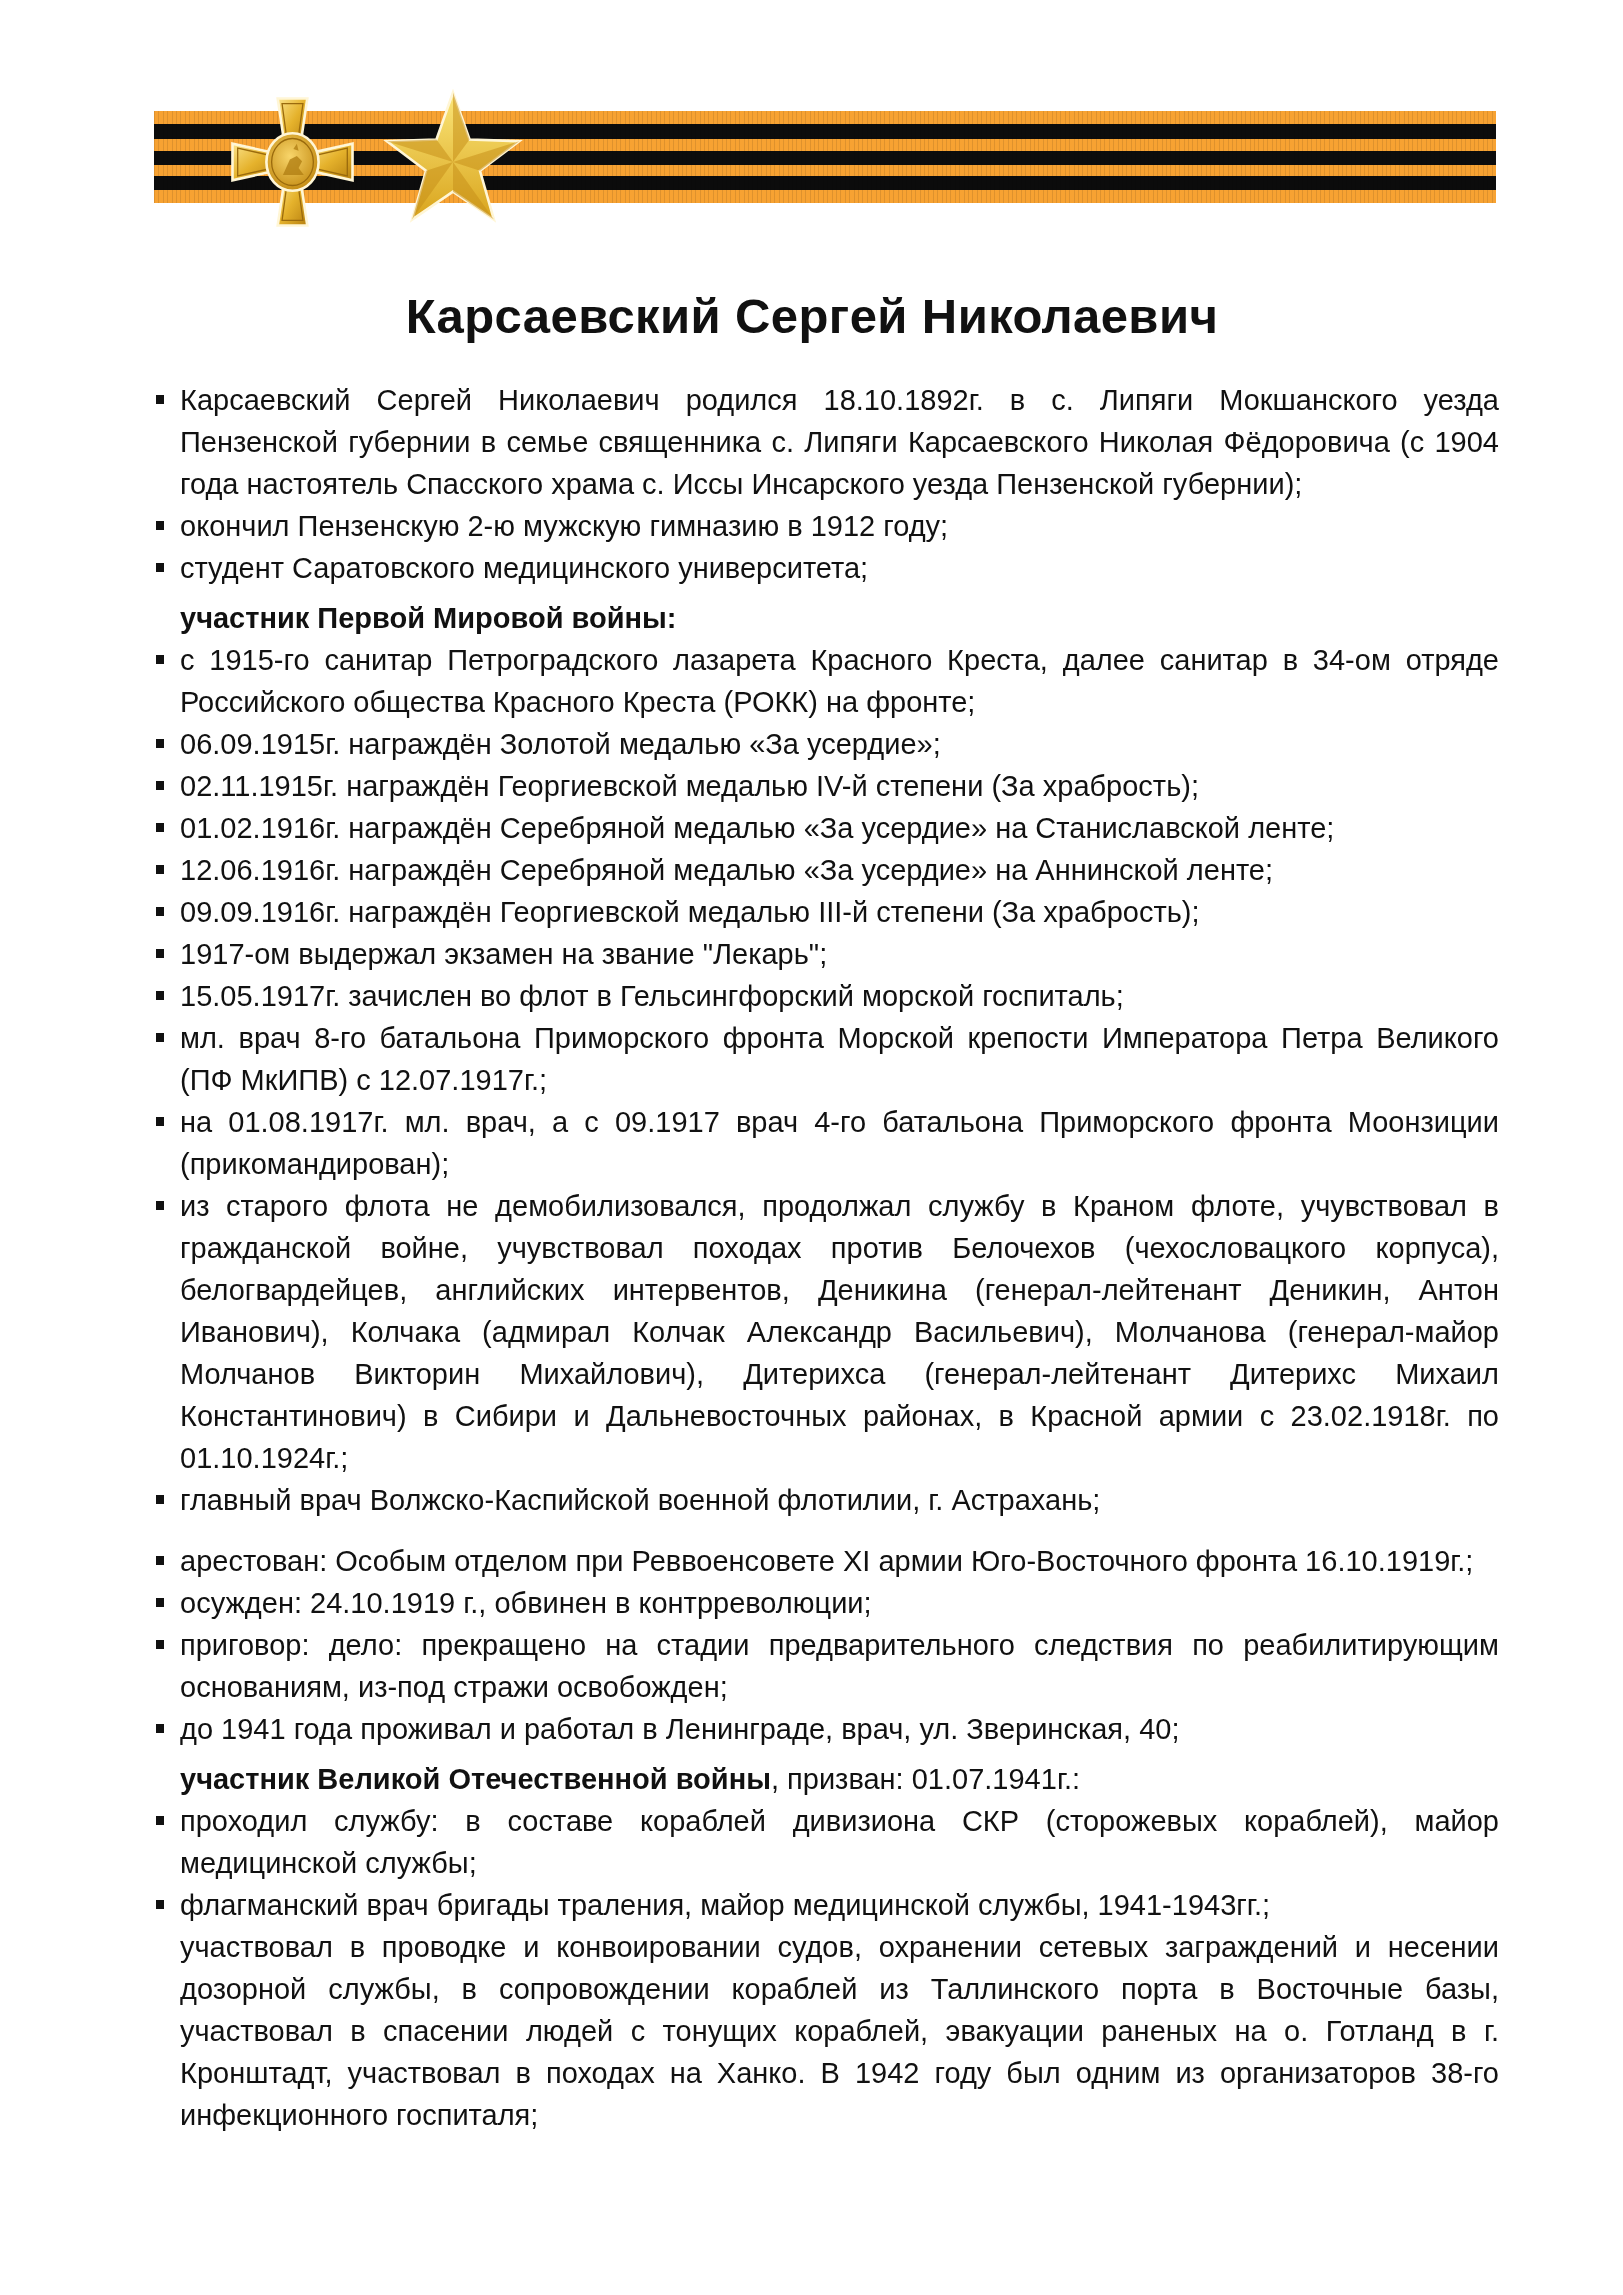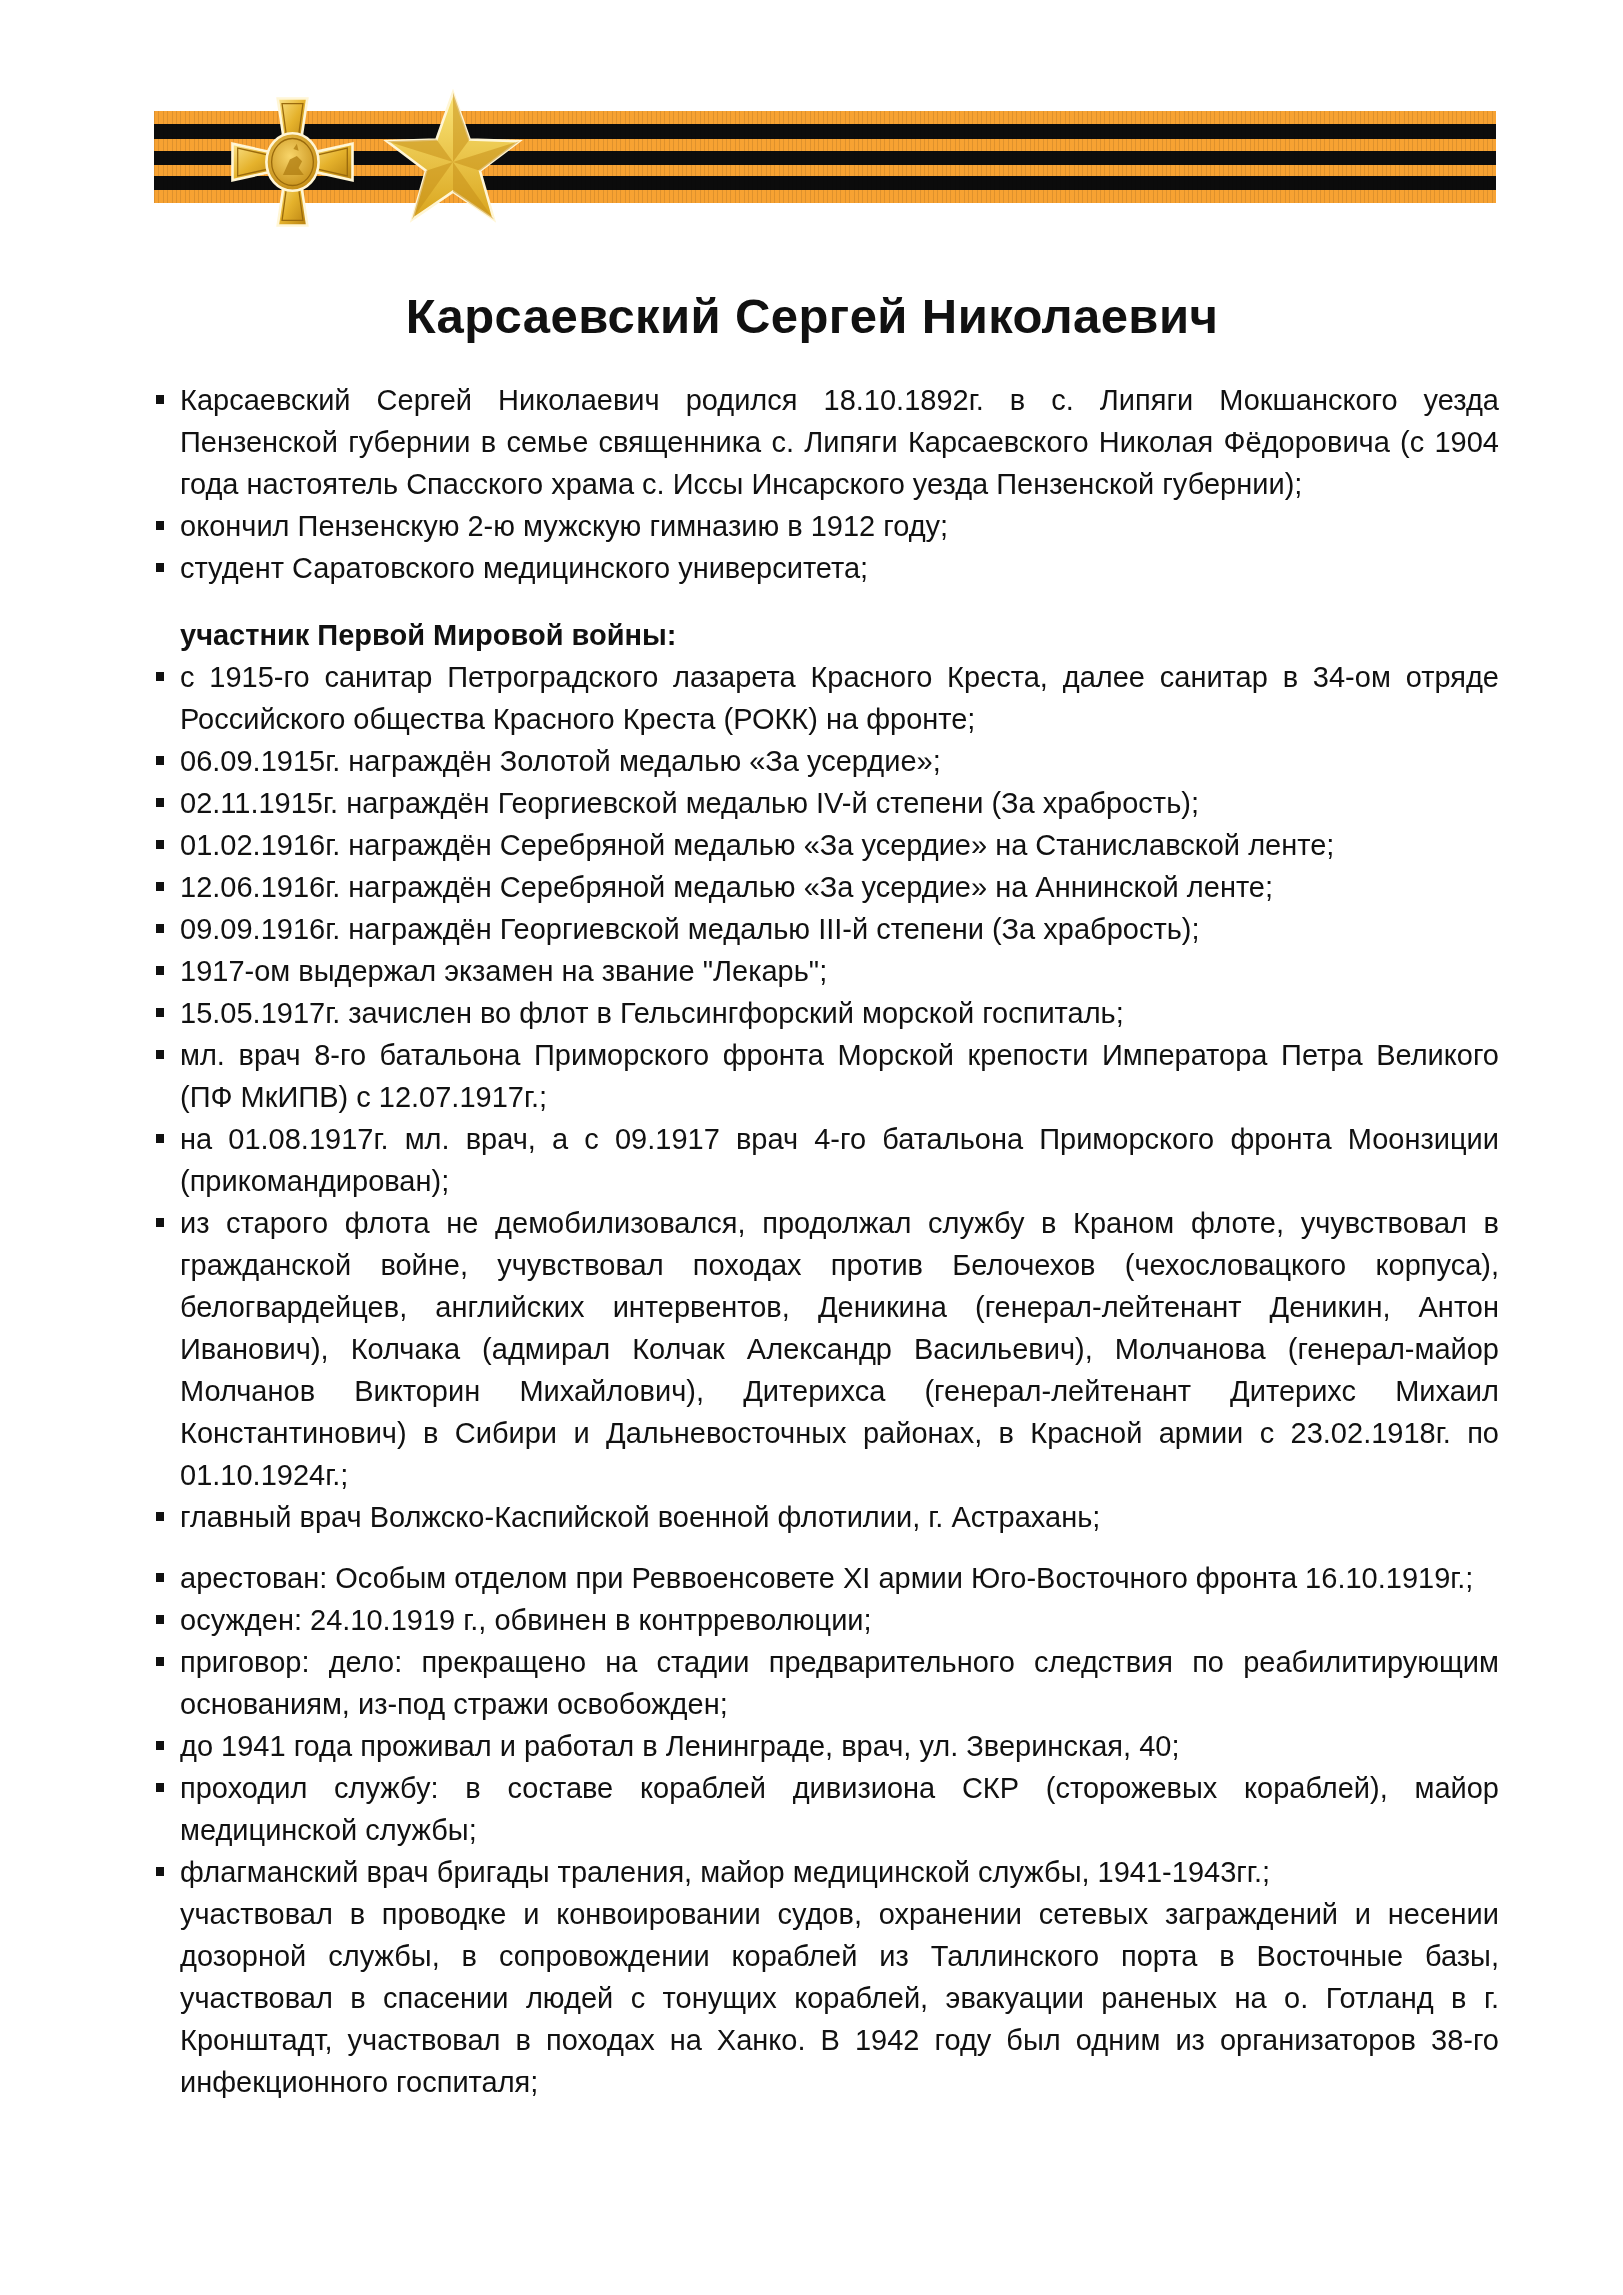--- a/index.html
+++ b/index.html
@@ -17,21 +17,21 @@
   .star  { position: absolute; left: 229px; top: 5.2px; width: 140px; height: 141px; }
 
   .title { position: absolute; left: 0; width: 1624px; top: 288px; text-align: center;
            font-size: 49px; font-weight: bold; letter-spacing: 0.4px; }
 
   .content { position: absolute; left: 180px; top: 379px; width: 1319px;
              font-size: 29px; line-height: 42px; text-align: justify; }
   .item { position: relative; margin: 0; }
   .item.bullet::before { content: ""; position: absolute; left: -23.6px; top: 15.7px;
                          width: 7.9px; height: 9.6px; background: #111; }
-  .heading { font-weight: bold; margin-top: 25px; }
+  .heading { font-weight: bold; margin-top: 8px; }
   .gap { margin-top: 19px; }
   .heading .suffix { font-weight: normal; }
 </style>
 </head>
 <body>
 
 <div class="ribbon-wrap">
   <div class="ribbon"></div>
 
   <svg class="cross" viewBox="0 0 146 154">
@@ -100,17 +100,18 @@
   <p class="item bullet">мл. врач 8-го батальона Приморского фронта Морской крепости Императора Петра Великого (ПФ МкИПВ) с 12.07.1917г.;</p>
   <p class="item bullet">на 01.08.1917г. мл. врач, а с 09.1917 врач 4-го батальона Приморского фронта Моонзиции (прикомандирован);</p>
   <p class="item bullet">из старого флота не демобилизовался, продолжал службу в Краном флоте, учувствовал в гражданской войне, учувствовал походах против Белочехов (чехословацкого корпуса), белогвардейцев, английских интервентов, Деникина (генерал-лейтенант Деникин, Антон Иванович), Колчака (адмирал Колчак Александр Васильевич), Молчанова (генерал-майор Молчанов Викторин Михайлович), Дитерихса (генерал-лейтенант Дитерихс Михаил Константинович) в Сибири и Дальневосточных районах, в Красной армии с 23.02.1918г. по 01.10.1924г.;</p>
   <p class="item bullet">главный врач Волжско-Каспийской военной флотилии, г. Астрахань;</p>
 
   <p class="item bullet gap">арестован: Особым отделом при Реввоенсовете XI армии Юго-Восточного фронта 16.10.1919г.;</p>
   <p class="item bullet">осужден: 24.10.1919 г., обвинен в контрреволюции;</p>
   <p class="item bullet">приговор: дело: прекращено на стадии предварительного следствия по реабилитирующим основаниям, из-под стражи освобожден;</p>
   <p class="item bullet">до 1941 года проживал и работал в Ленинграде, врач, ул. Зверинская, 40;</p>
 
+  <p class="item heading"><span>участник Великой Отечественной войны</span><span class="suffix">, призван: 01.07.1941г.:</span></p>
   <p class="item bullet">проходил службу: в составе кораблей дивизиона СКР (сторожевых кораблей), майор медицинской службы;</p>
   <p class="item bullet">флагманский врач бригады траления, майор медицинской службы, 1941-1943гг.;</p>
   <p class="item">участвовал в проводке и конвоировании судов, охранении сетевых заграждений и несении дозорной службы, в сопровождении кораблей из Таллинского порта в Восточные базы, участвовал в спасении людей с тонущих кораблей, эвакуации раненых на о. Готланд в г. Кронштадт, участвовал в походах на Ханко. В 1942 году был одним из организаторов 38-го инфекционного госпиталя;</p>
 </div>
 
 
 </body></html>

